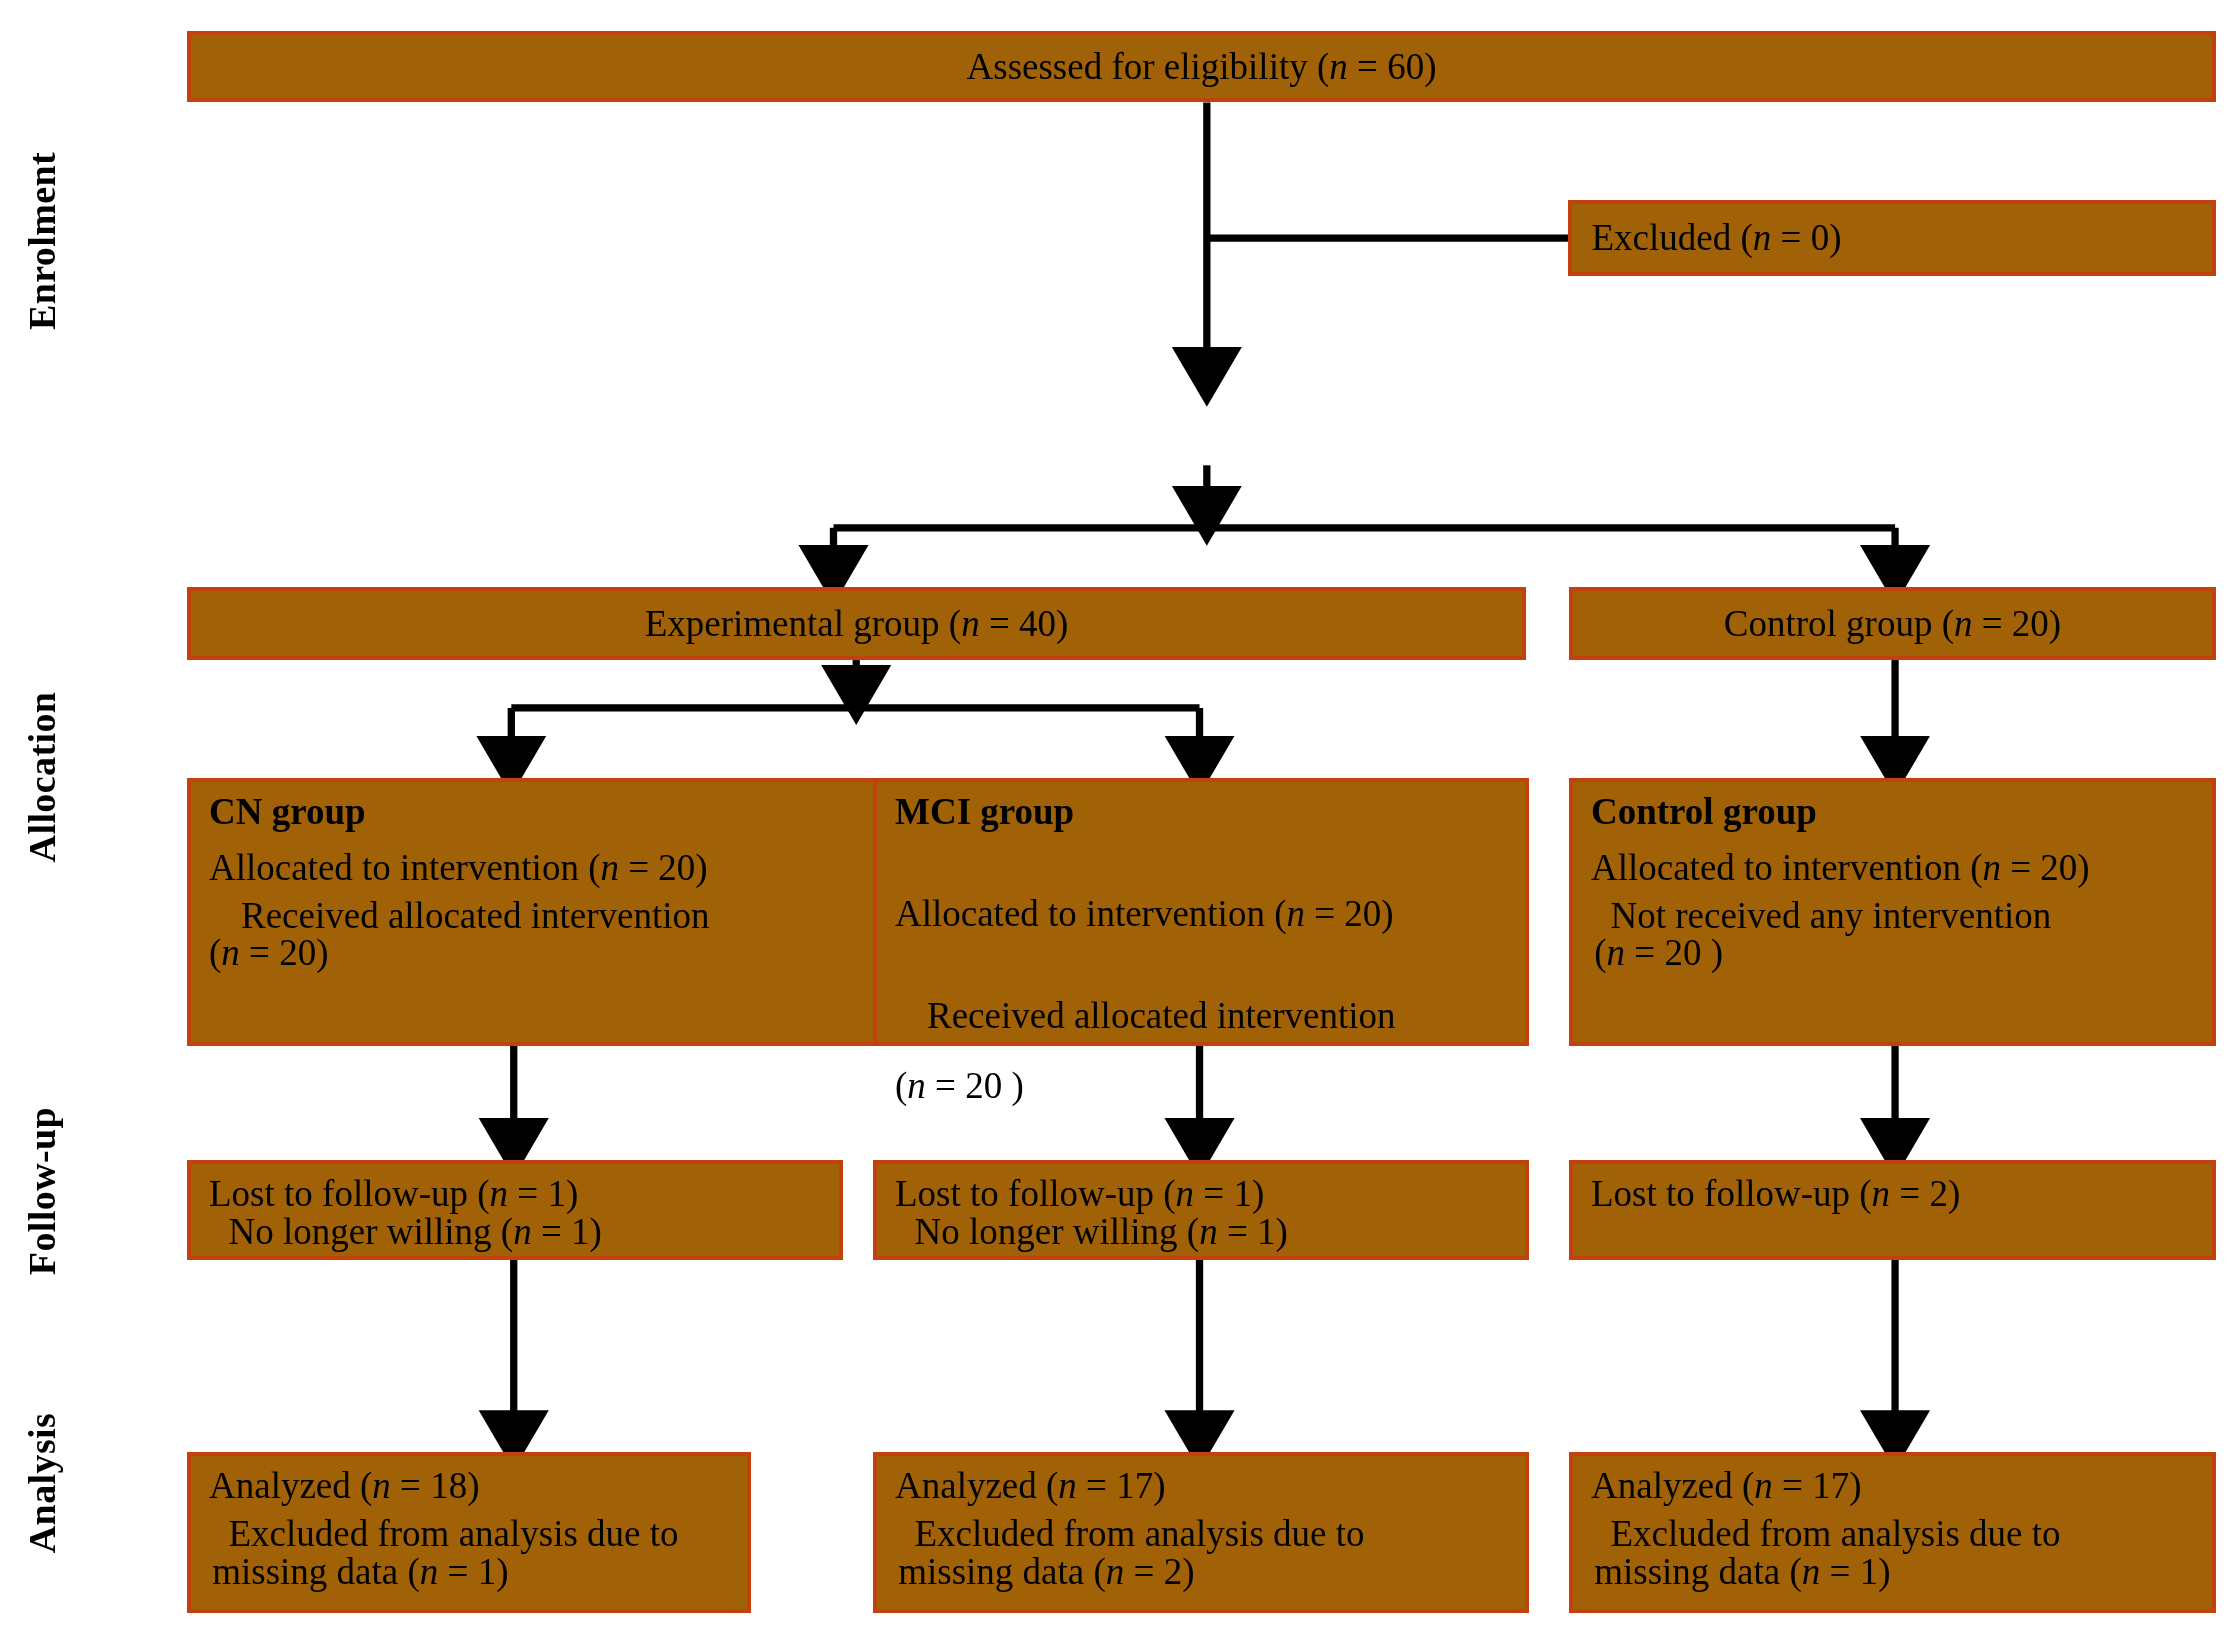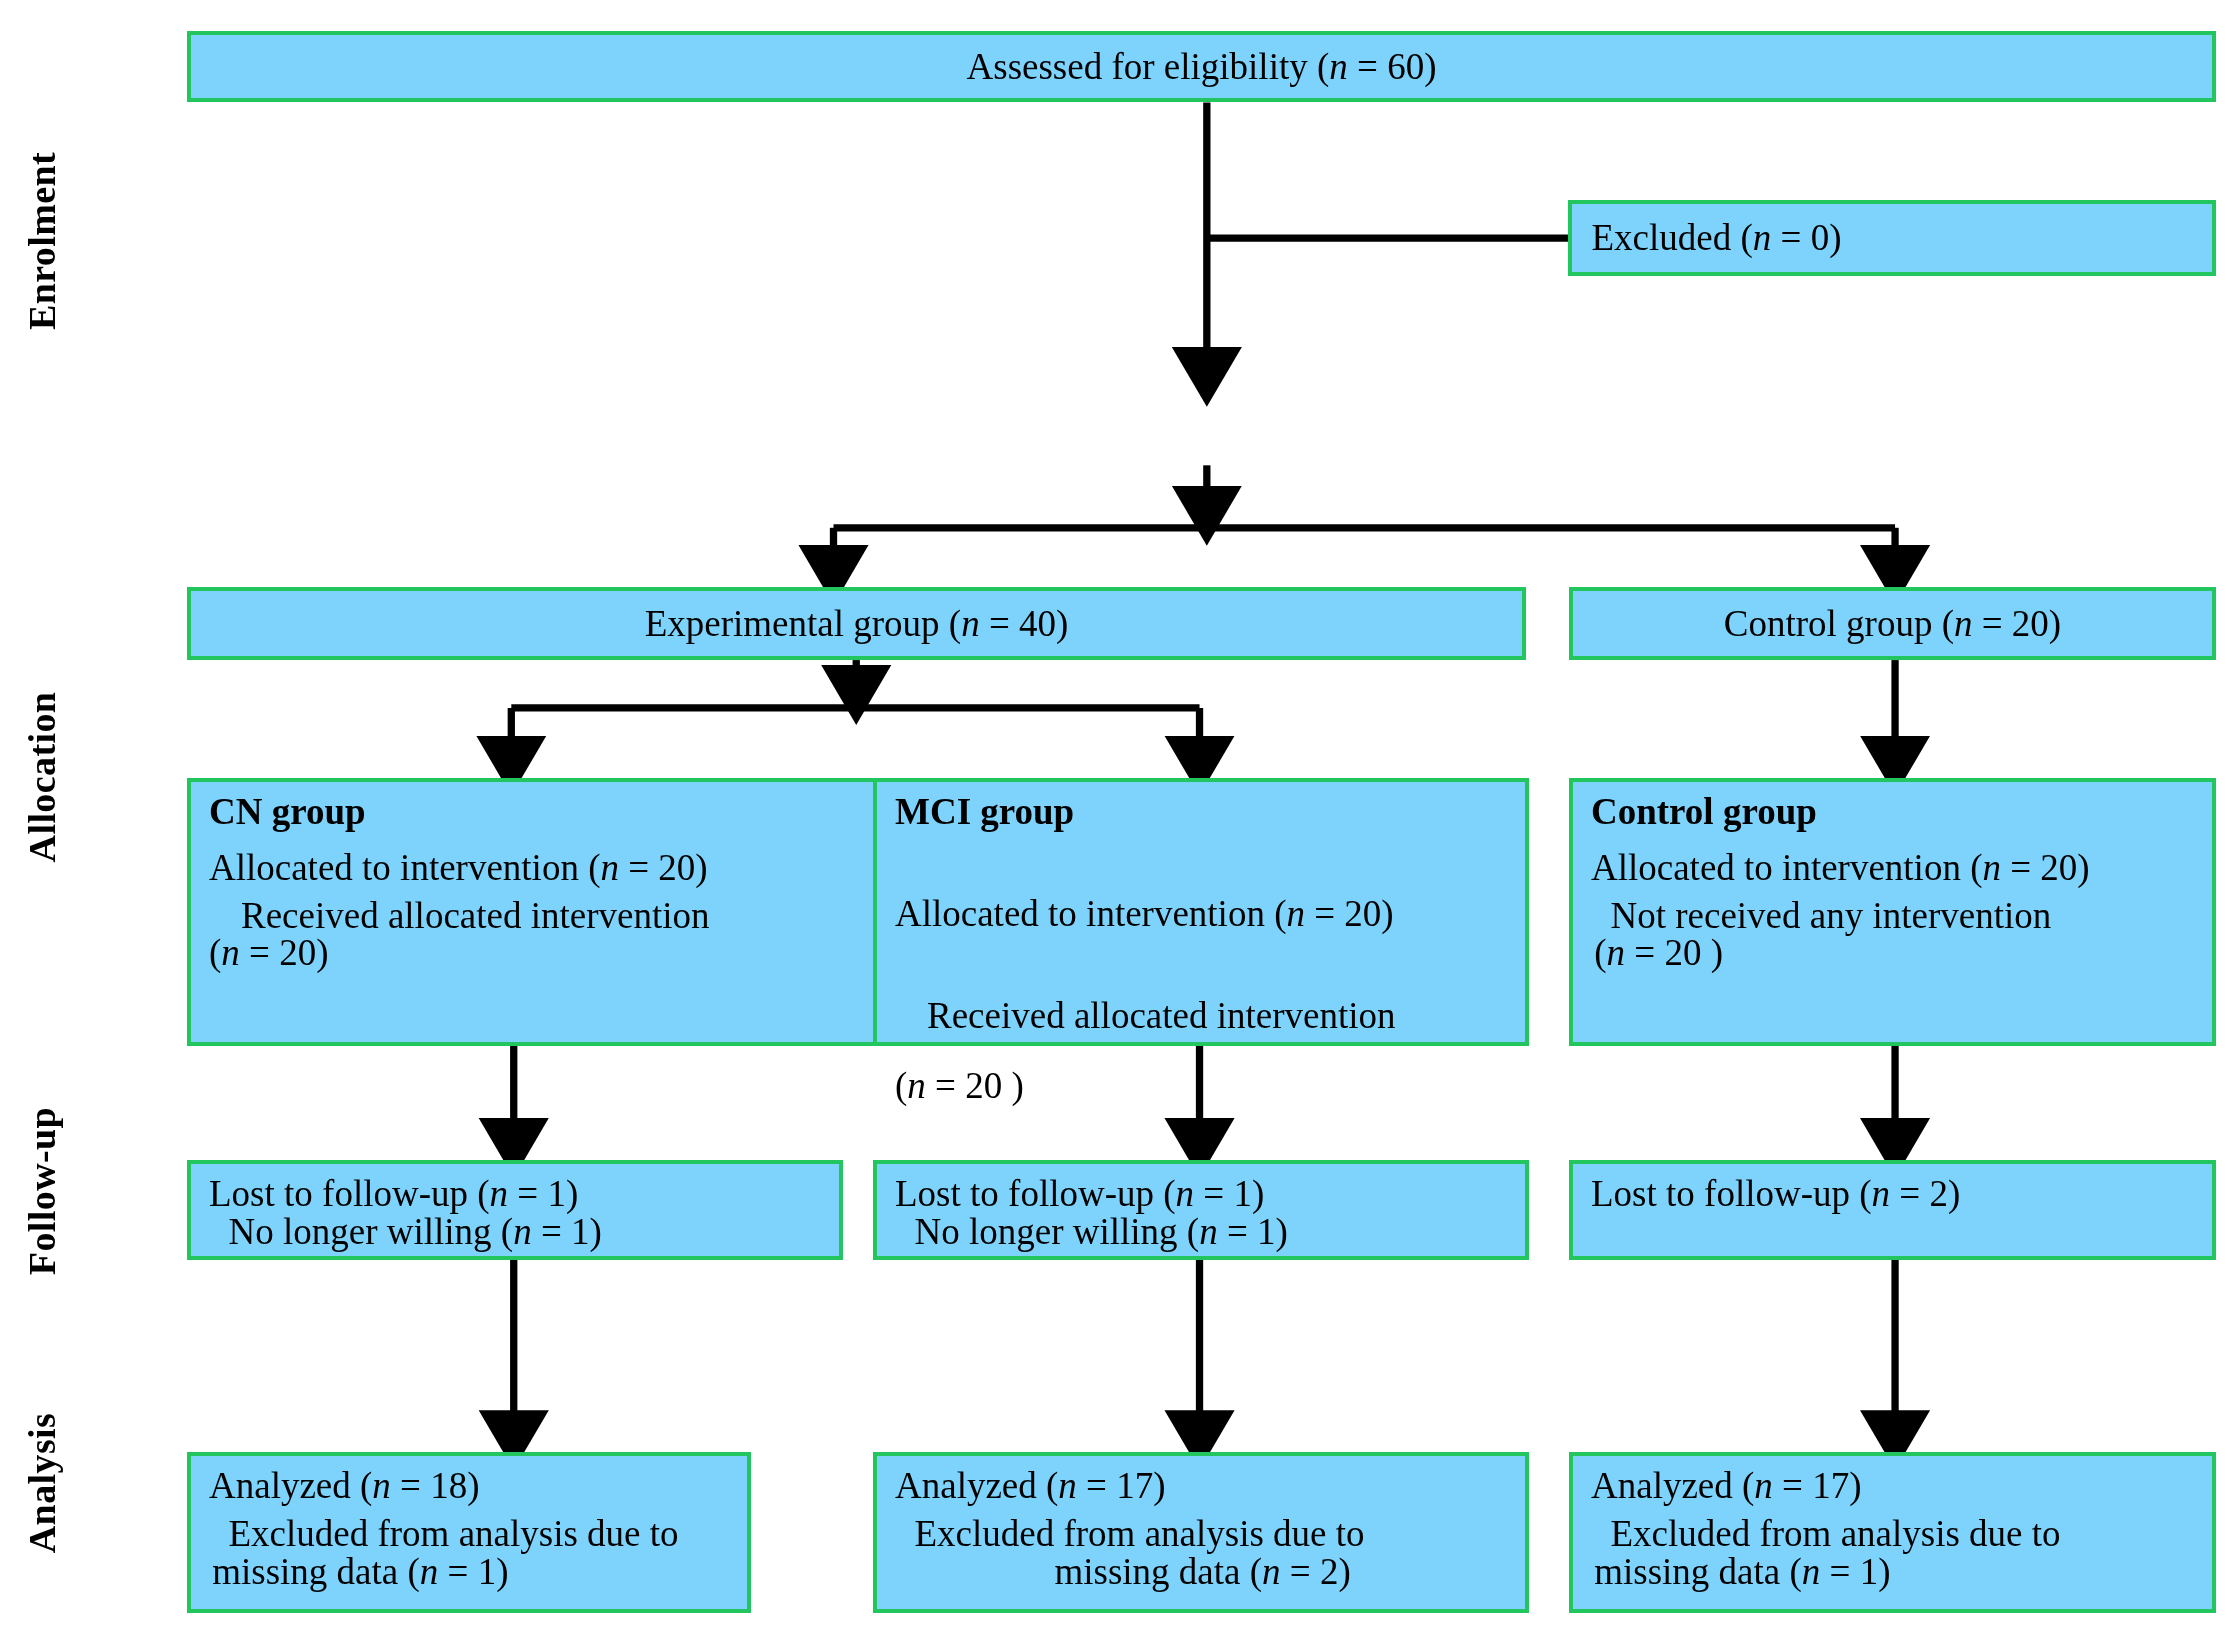--- a/index.html
+++ b/index.html
@@ -21,22 +21,22 @@
     letter-spacing:0.4px;
     white-space:nowrap;
     transform-origin:center center;
     transform:rotate(-90deg);
     text-align:center;
   }
 
   
   .node{
     position:absolute;
-    background:#7dd3fc;
-    border:4px solid #22c55e;
+    background:#a16207;
+    border:4px solid #c2410c;
     box-sizing:border-box;
     font-size:37px;
     line-height:1.02;
   }
   .node .ln{display:block;white-space:nowrap;}
   .node.center{display:flex;align-items:center;justify-content:center;}
   .node.center .ln{text-align:center;}
   .node.pad{padding:11.4px 18px 8px 18px;}
   .node.lefty{display:flex;flex-direction:column;justify-content:flex-start;}
   .hdr{font-weight:bold;display:block;white-space:nowrap;}
@@ -161,21 +161,21 @@
     <span class="ln"><span>Analyzed (</span><i class="n">n</i><span> = 18)</span></span>
     <div class="gap-xs"></div>
     <span class="ln ind" style="padding-left:19.5px;">Excluded from analysis due to</span>
     <span class="ln" style="padding-left:3.2px;"><span>missing data (</span><i class="n">n</i><span> = 1)</span></span>
   </div>
 
   <div class="node pad lefty" style="left:873px;top:1452px;width:656px;height:161px;">
     <span class="ln"><span>Analyzed (</span><i class="n">n</i><span> = 17)</span></span>
     <div class="gap-xs"></div>
     <span class="ln ind" style="padding-left:19.5px;">Excluded from analysis due to</span>
-    <span class="ln" style="padding-left:3.2px;text-align:center;"><span>missing data (</span><i class="n">n</i><span> = 2)</span></span>
+    <span class="ln" style="padding-left:3.2px;"><span>missing data (</span><i class="n">n</i><span> = 2)</span></span>
   </div>
 
   <div class="node pad lefty" style="left:1569px;top:1452px;width:647px;height:161px;">
     <span class="ln"><span>Analyzed (</span><i class="n">n</i><span> = 17)</span></span>
     <div class="gap-xs"></div>
     <span class="ln ind" style="padding-left:19.5px;">Excluded from analysis due to</span>
     <span class="ln" style="padding-left:3.2px;"><span>missing data (</span><i class="n">n</i><span> = 1)</span></span>
   </div>
 
 </div>

